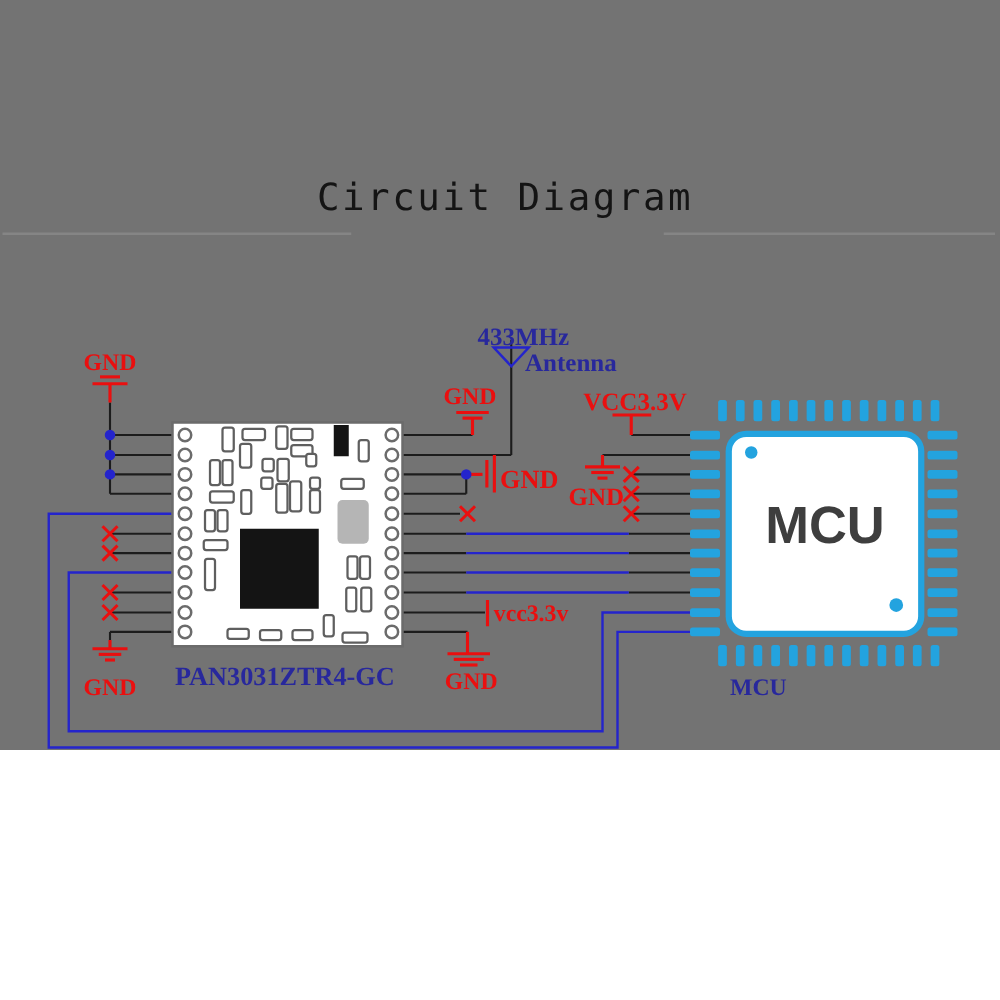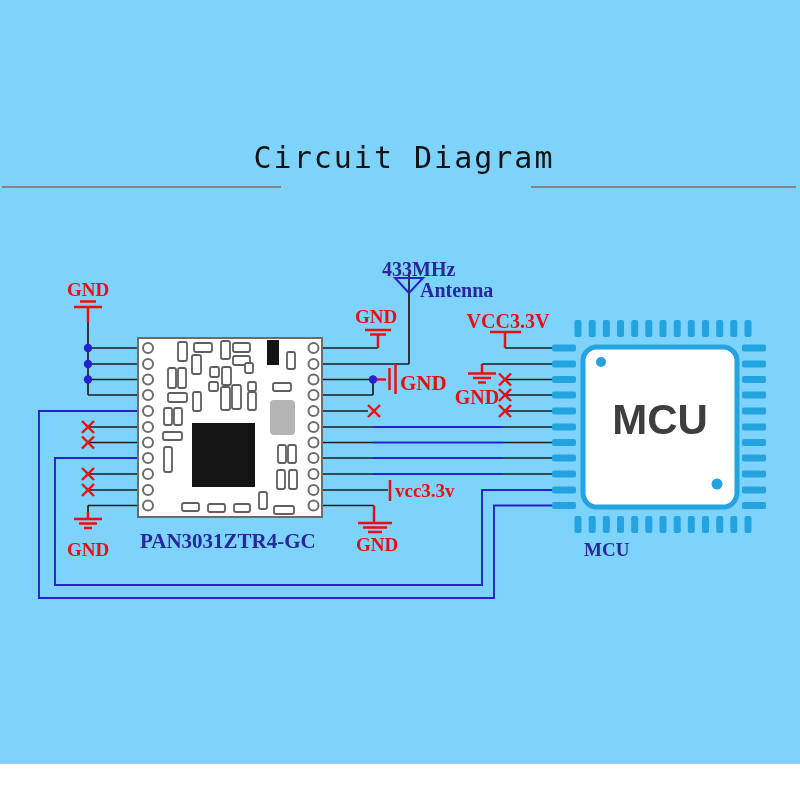--- a/index.html
+++ b/index.html
@@ -1,16 +1,16 @@
 <!DOCTYPE html>
 <html><head>
 <meta charset="utf-8">
 <style>
   html,body{margin:0;padding:0;background:#ffffff;}
-  .stage{width:800px;height:764px;position:relative;background:#7dd3fc;overflow:hidden;}
+  .stage{width:800px;height:600px;position:relative;background:#737373;overflow:hidden;}
   svg{display:block;}
   text{user-select:none;}
   .title-text{font-family:"DejaVu Sans Mono",monospace;font-size:30px;letter-spacing:2px;fill:#141414;}
   .lbl-red{font-family:"Liberation Serif",serif;font-weight:bold;fill:#ea0f0f;}
   .lbl-navy{font-family:"Liberation Serif",serif;font-weight:bold;fill:#28289c;}
   .mcu-big{font-family:"Liberation Sans",sans-serif;font-weight:bold;font-size:42px;fill:#3e3e3e;}
   .fs19{font-size:19px;} .fs20{font-size:20px;} .fs21{font-size:21px;}
   .wire-k{stroke:#1c1c1c;stroke-width:1.7;fill:none;}
   .wire-b{stroke:#2424cc;stroke-width:1.9;fill:none;}
   .wire-r{stroke:#ea0f0f;stroke-width:2.5;fill:none;}

